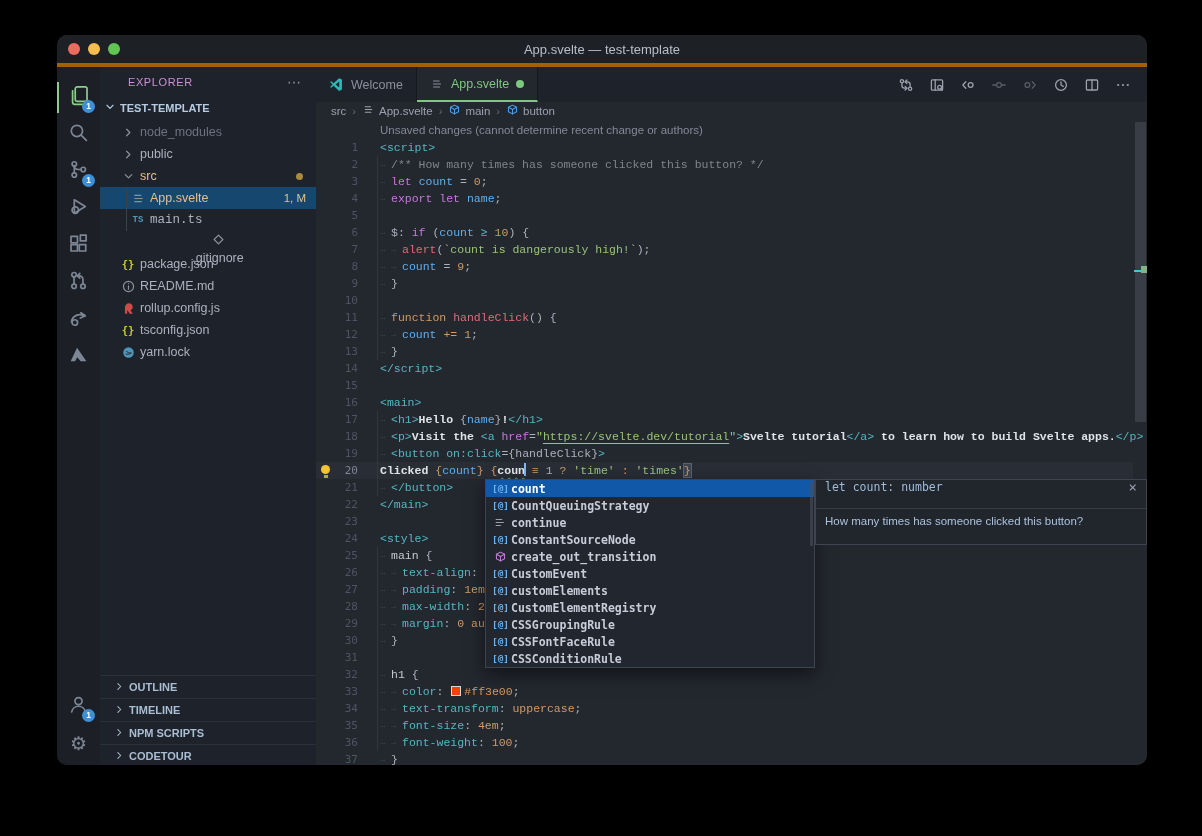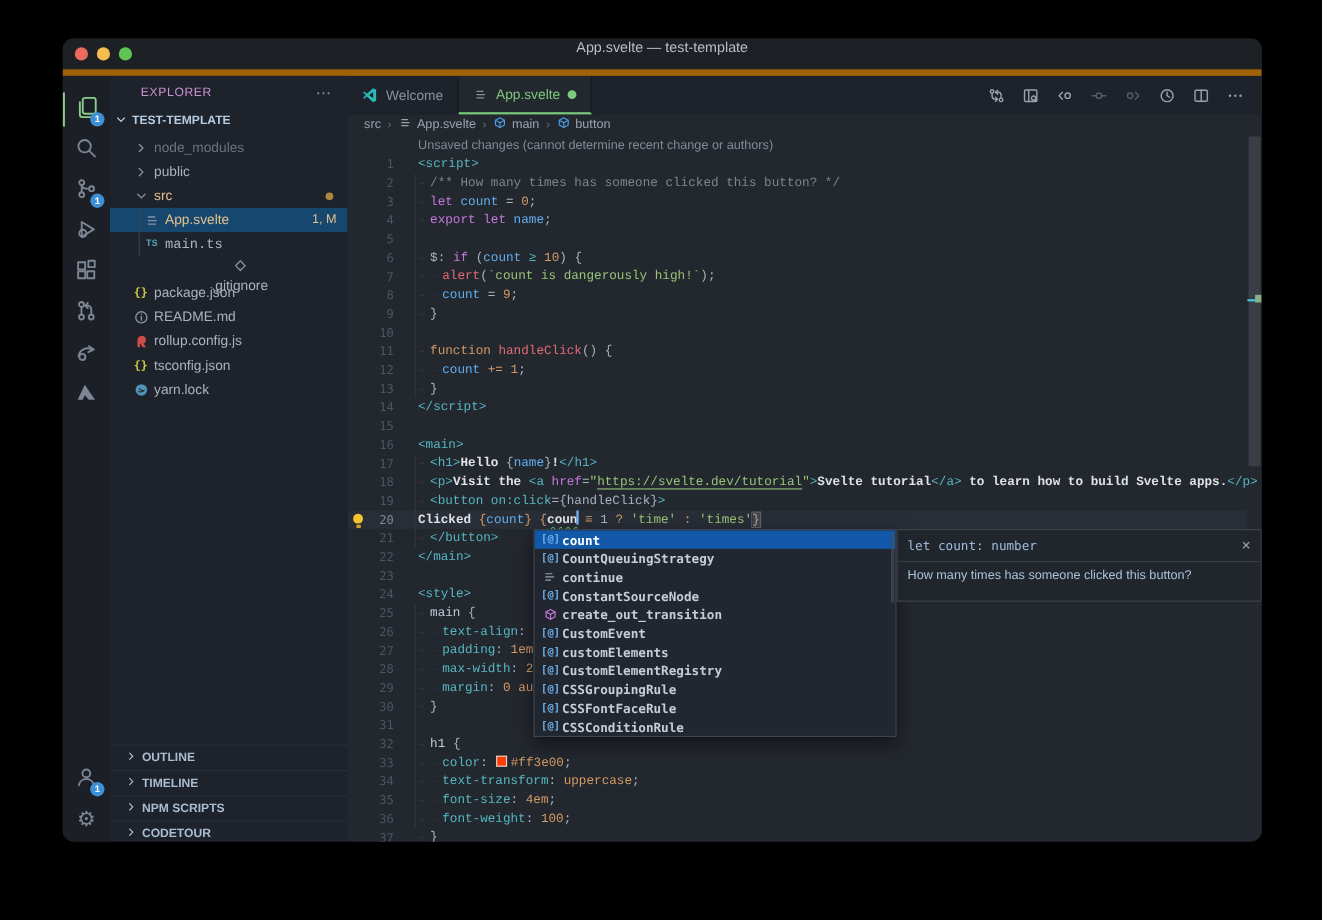--- a/index.html
+++ b/index.html
@@ -1,19 +1,19 @@
 <!DOCTYPE html>
 <html><head>
 <meta charset="utf-8">
 <style>
   html,body{margin:0;padding:0;background:#000;}
   .stage{position:relative;width:1202px;height:836px;background:#000;overflow:hidden;font-family:"Liberation Sans",sans-serif;-webkit-font-smoothing:antialiased;}
   .window{position:absolute;left:57px;top:35px;width:1090px;height:730px;background:#23272e;border-radius:10px;overflow:hidden;box-shadow:0 28px 70px rgba(0,0,0,.85);}
   
-  .titlebar{height:28px;background:#1d2126;border-bottom:6px solid #a16207;display:flex;align-items:flex-start;justify-content:center;position:relative;}
+  .titlebar{height:28px;background:#1d2126;border-bottom:4px solid #a16207;display:flex;align-items:center;justify-content:center;position:relative;}
   .lights{position:absolute;left:11px;top:8px;display:flex;gap:8px;}
   .light{width:12px;height:12px;border-radius:50%;}
   .light.red{background:#ed6a5e;}.light.yellow{background:#f5bd4f;}.light.green{background:#61c554;}
   .wtitle{font-size:13px;color:#b9bec7;}
   .main{display:flex;height:701px;}
   
   .activitybar{width:43px;background:#1c2026;position:relative;flex:none;}
   .act-top{padding-top:12px;}
   .act-item{width:43px;height:37px;display:flex;align-items:center;justify-content:center;color:#7d8695;position:relative;}
   .act-item svg{width:21px;height:21px;}
@@ -96,21 +96,21 @@
   .sg-row{height:17px;display:flex;align-items:center;padding-left:4px;font-weight:700;color:#c6cdd8;font-size:11.5px;font-family:"DejaVu Sans Mono",monospace;}
   .sg-row.sel{background:#1258a8;color:#fff;}
   .sg-ic{width:21px;flex:none;text-align:center;font-size:9.5px;display:flex;align-items:center;justify-content:center;}
   .sg-ic svg{width:13px;height:13px;}
   .ic-variable{color:#6cb3f0;font-family:"DejaVu Sans Mono",monospace;font-weight:700;}
   .ic-keyword{color:#9aa1ac;}
   .ic-module{color:#c678dd;}
   .sg-scroll{position:absolute;right:1px;top:2px;width:3px;height:64px;background:#4a515c;opacity:.6;}
   
   .docs{position:absolute;left:499px;top:360px;width:332px;height:66px;background:#21252c;border:1px solid #3f4550;box-sizing:border-box;z-index:6;}
-  .docs-head{height:28px;display:flex;align-items:center;justify-content:space-between;padding:0 9px;border-bottom:1px solid #363d47;}
+  .docs-head{height:28px;display:flex;align-items:flex-start;justify-content:space-between;padding:0 9px;border-bottom:1px solid #363d47;}
   .docs-sig{color:#9fbcdc;font-size:11.5px;font-family:"DejaVu Sans Mono",monospace;}
   .docs-close{color:#9aa2ae;font-size:14px;line-height:1;}
   .docs-body{padding:6px 9px;color:#a9c2de;font-family:"Liberation Sans",sans-serif;font-size:11.5px;}
 </style>
 </head>
 <body>
 
 <div class="stage">
   <div class="window">
 

